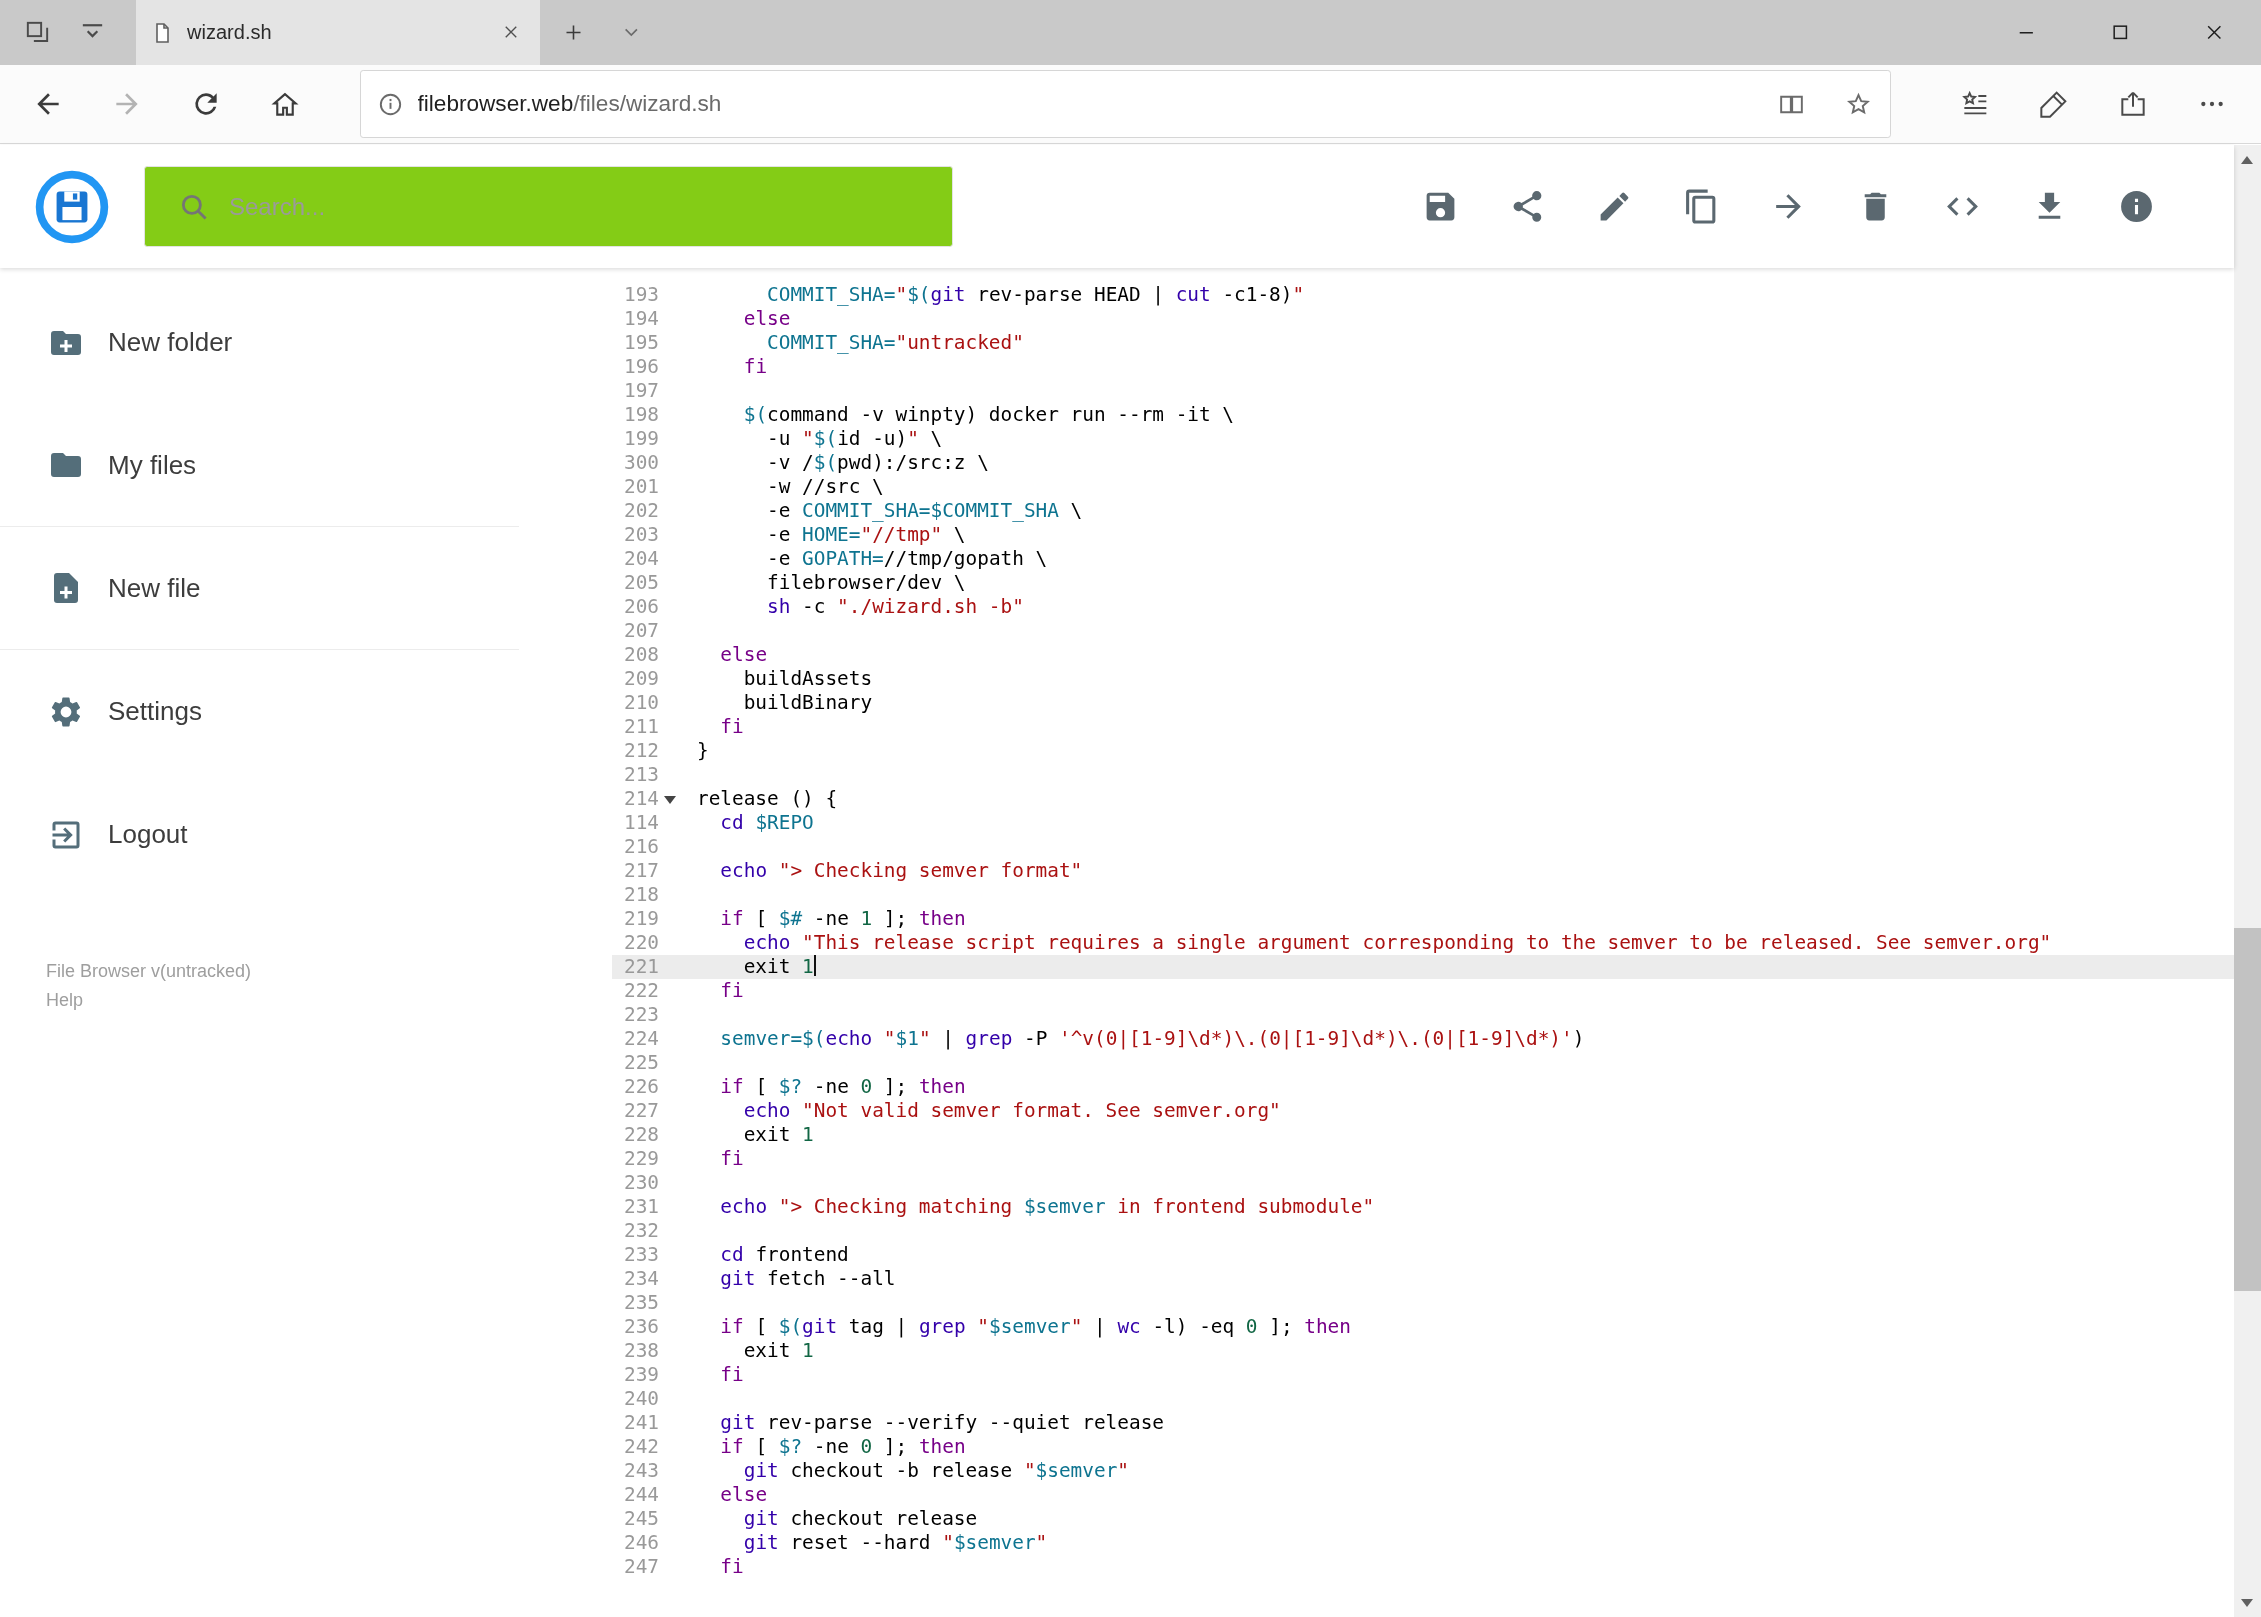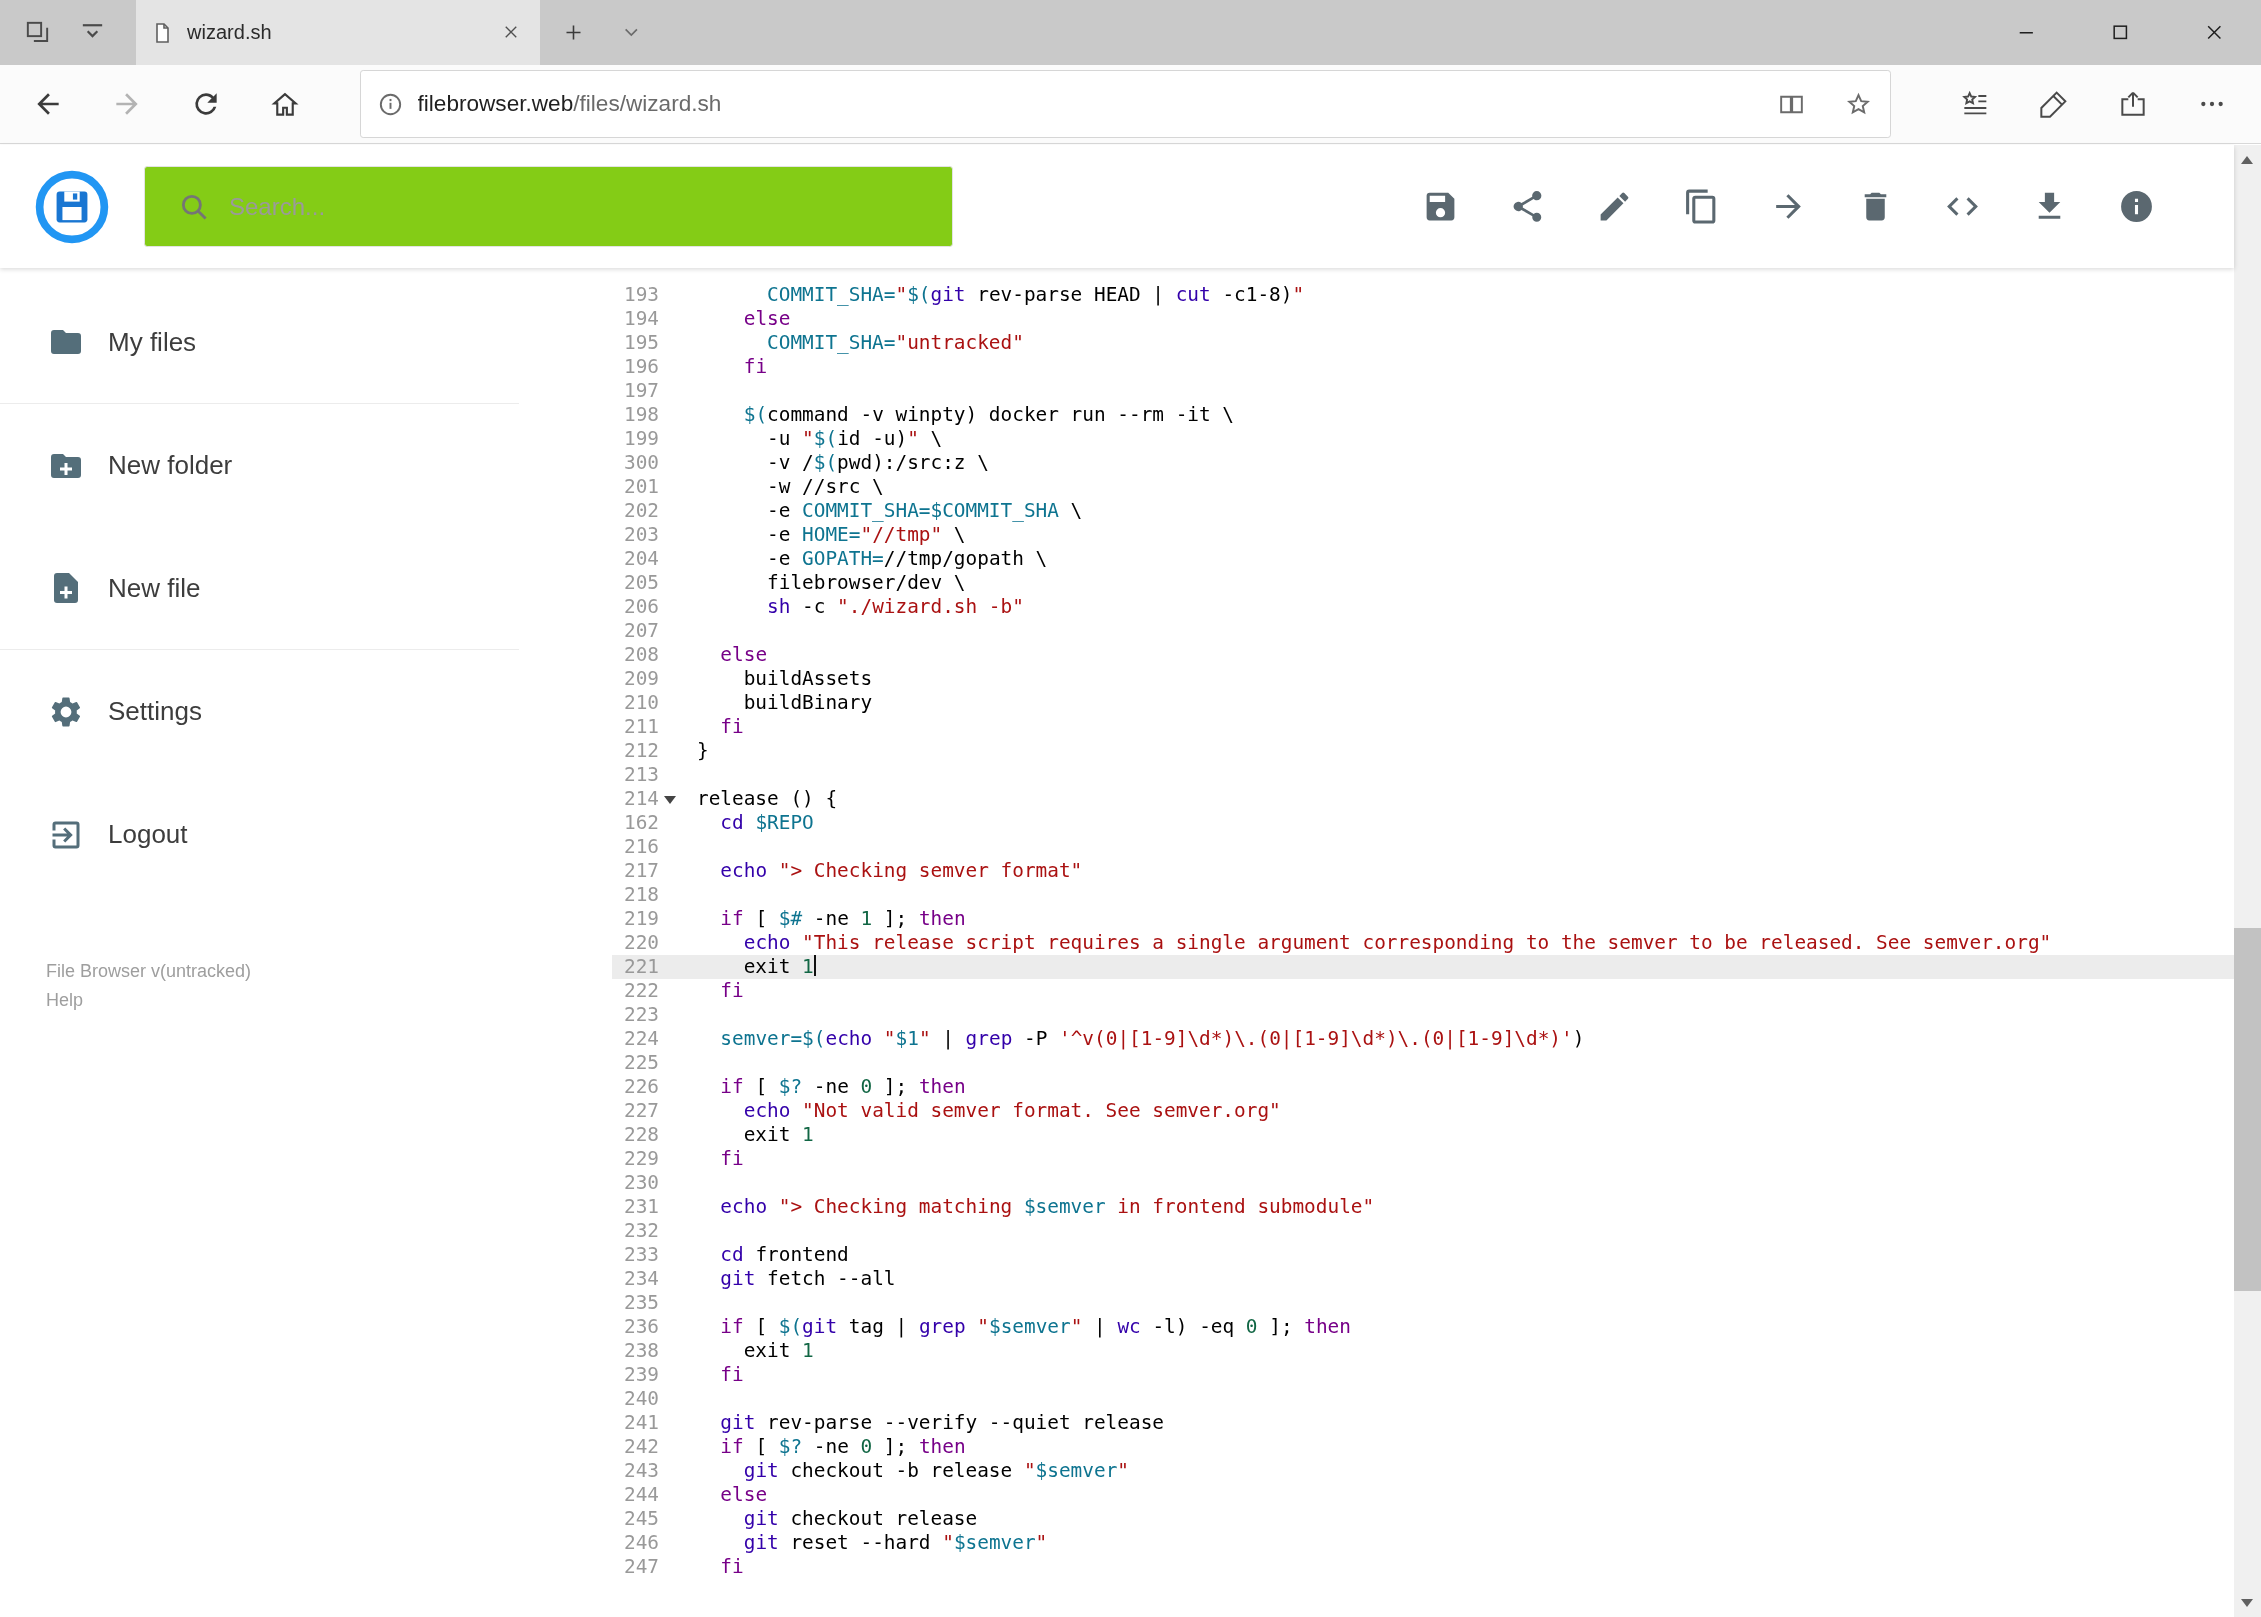--- a/index.html
+++ b/index.html
@@ -293,35 +293,35 @@
         <div class="tool-btn">
           <svg class="" viewBox="0 0 24 24">
             <path d="M12 2a10 10 0 1 0 0 20 10 10 0 0 0 0-20zm1 15h-2v-6h2v6zm0-8h-2V7h2v2z"></path>
           </svg>
         </div>
       </div>
   </div>
 
   <div class="sidebar">
     <div class="side-nav">
-        <div class="side-item divided">
-          <svg class="side-icon" viewBox="0 0 24 24">
-            <path d="M10 4H4a2 2 0 0 0-2 2v12a2 2 0 0 0 2 2h16a2 2 0 0 0 2-2V8a2 2 0 0 0-2-2h-8l-2-2z"></path>
-          </svg>
-          <span class="side-label">My files</span>
-        </div>
         <div class="side-item">
           <svg class="side-icon" viewBox="0 0 24 24">
             <path d="M10 4H4a2 2 0 0 0-2 2v12a2 2 0 0 0 2 2h16a2 2 0 0 0 2-2V8a2 2 0 0 0-2-2h-8l-2-2z"></path>
             <path fill="#fff" d="M13 10h-2v3H8v2h3v3h2v-3h3v-2h-3z"></path>
           </svg>
           <span class="side-label">New folder</span>
         </div>
         <div class="side-item divided">
           <svg class="side-icon" viewBox="0 0 24 24">
+            <path d="M10 4H4a2 2 0 0 0-2 2v12a2 2 0 0 0 2 2h16a2 2 0 0 0 2-2V8a2 2 0 0 0-2-2h-8l-2-2z"></path>
+          </svg>
+          <span class="side-label">My files</span>
+        </div>
+        <div class="side-item divided">
+          <svg class="side-icon" viewBox="0 0 24 24">
             <path d="M14 2H6a2 2 0 0 0-2 2v16a2 2 0 0 0 2 2h12a2 2 0 0 0 2-2V8l-6-6z"></path>
             <path fill="#fff" d="M13 11h-2v3H8v2h3v3h2v-3h3v-2h-3z"></path>
           </svg>
           <span class="side-label">New file</span>
         </div>
         <div class="side-item">
           <svg class="side-icon" viewBox="0 0 24 24">
             <path d="M19.14 12.94c.04-.3.06-.61.06-.94s-.02-.64-.07-.94l2.03-1.58a.5.5 0 0 0 .12-.64l-1.92-3.32a.5.5 0 0 0-.61-.22l-2.39.96a7.3 7.3 0 0 0-1.62-.94l-.36-2.54a.5.5 0 0 0-.5-.42h-3.84a.5.5 0 0 0-.5.42l-.36 2.54c-.59.24-1.13.56-1.62.94l-2.39-.96a.5.5 0 0 0-.61.22L2.64 8.84a.5.5 0 0 0 .12.64l2.03 1.58c-.05.3-.07.63-.07.94s.02.64.07.94l-2.03 1.58a.5.5 0 0 0-.12.64l1.92 3.32c.14.24.42.34.61.22l2.39-.96c.49.38 1.03.7 1.62.94l.36 2.54c.04.24.25.42.5.42h3.84c.25 0 .46-.18.5-.42l.36-2.54c.59-.24 1.13-.56 1.62-.94l2.39.96c.23.09.47 0 .61-.22l1.92-3.32a.5.5 0 0 0-.12-.64l-2.01-1.58zM12 15.6a3.6 3.6 0 1 1 0-7.2 3.6 3.6 0 0 1 0 7.2z"></path>
           </svg>
           <span class="side-label">Settings</span>
@@ -424,21 +424,21 @@
         <div class="crow">
           <span class="gut">213</span>
           <span class="code"></span>
         </div>
         <div class="crow">
           <span class="gut">214</span>
           <span class="fold"></span>
           <span class="code"><span class="tp">release () {</span></span>
         </div>
         <div class="crow">
-          <span class="gut">162</span>
+          <span class="gut">114</span>
           <span class="code"><span class="tp">  </span><span class="tb">cd</span><span class="tp"> </span><span class="tv">$REPO</span></span>
         </div>
         <div class="crow">
           <span class="gut">216</span>
           <span class="code"></span>
         </div>
         <div class="crow">
           <span class="gut">217</span>
           <span class="code"><span class="tp">  </span><span class="tb">echo</span><span class="tp"> </span><span class="ts">"&gt; Checking semver format"</span></span>
         </div>

